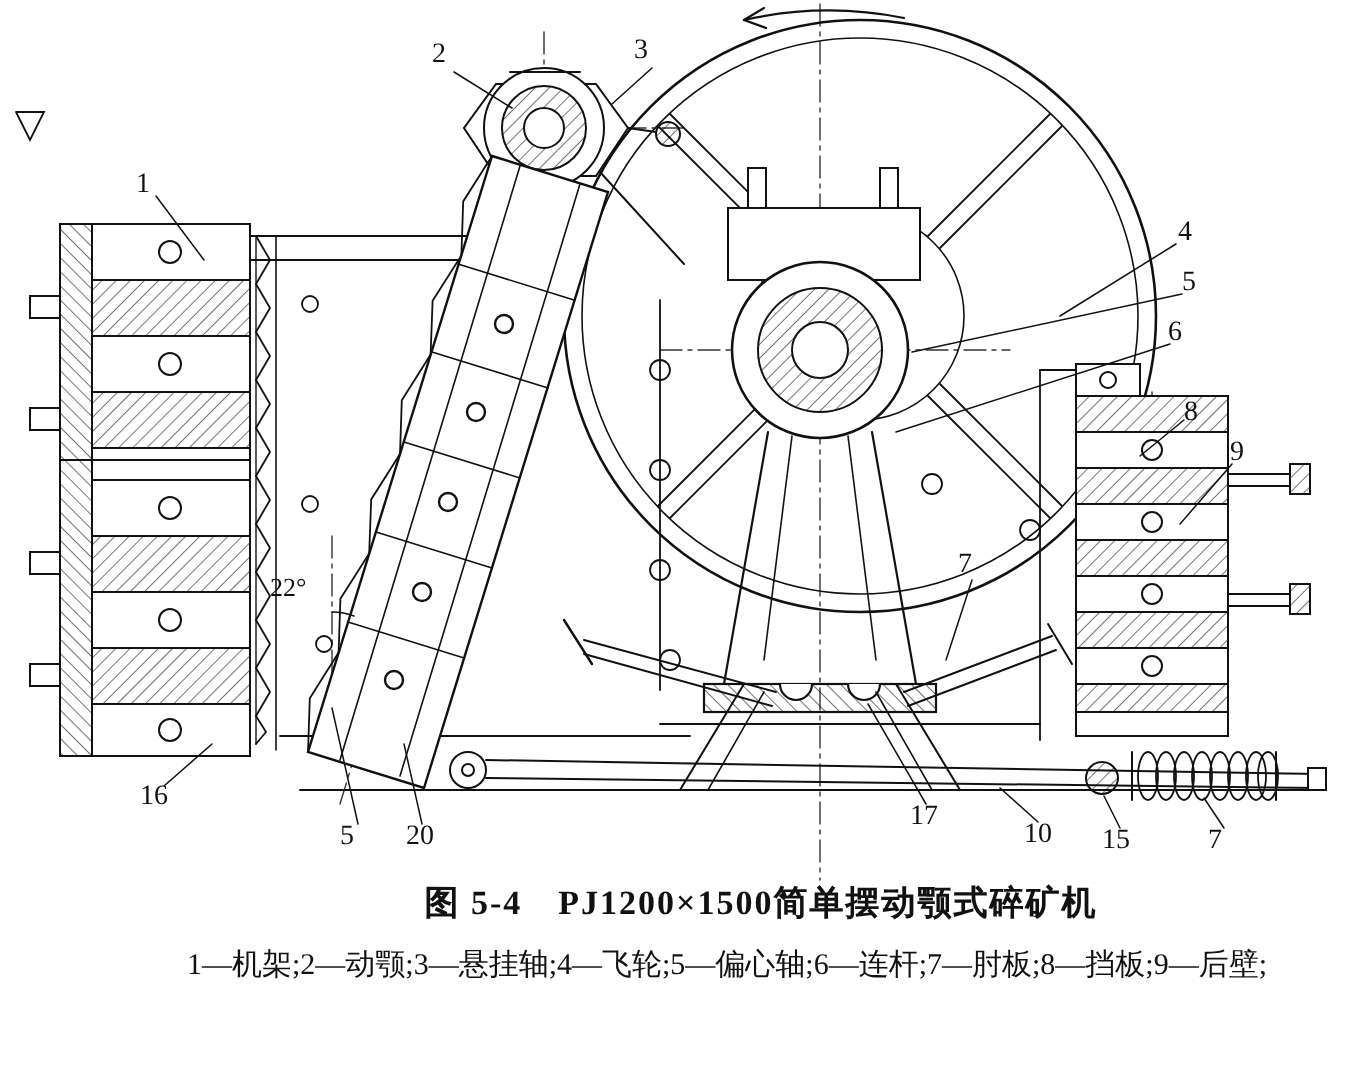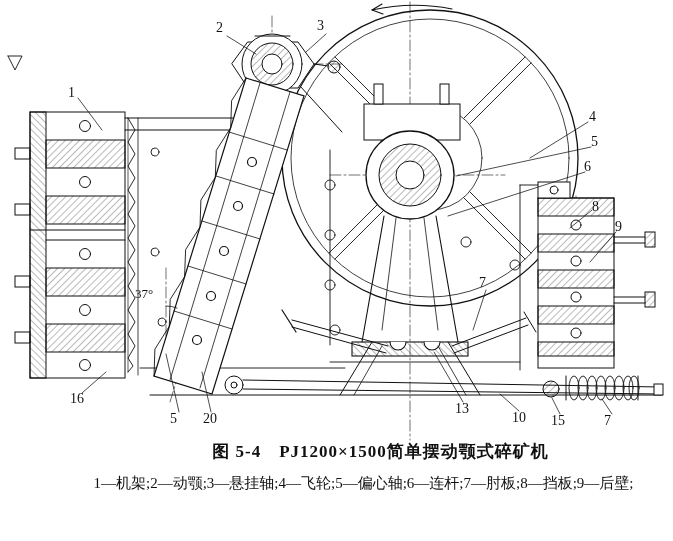--- a/index.html
+++ b/index.html
@@ -250,25 +250,25 @@
     <span class="callout c3">3</span>
     <span class="callout c4">4</span>
     <span class="callout c5">5</span>
     <span class="callout c6">6</span>
     <span class="callout c7">7</span>
     <span class="callout c8">8</span>
     <span class="callout c9">9</span>
     <span class="callout c10">10</span>
     <span class="callout c11">15</span>
     <span class="callout c12">7</span>
-    <span class="callout c13">13</span>
+    <span class="callout c13">17</span>
     <span class="callout c14">20</span>
     <span class="callout c15">5</span>
     <span class="callout c16">16</span>
-    <span class="callout cang">37°</span>
+    <span class="callout cang">22°</span>
   </div>
 
   <div class="caption">图 5-4　PJ1200×1500简单摆动颚式碎矿机</div>
 
   <div class="legend">
     <div>1—机架;2—动颚;3—悬挂轴;4—飞轮;5—偏心轴;6—连杆;7—肘板;8—挡板;9—后壁;</div>
   </div>
 
 </div>
 

